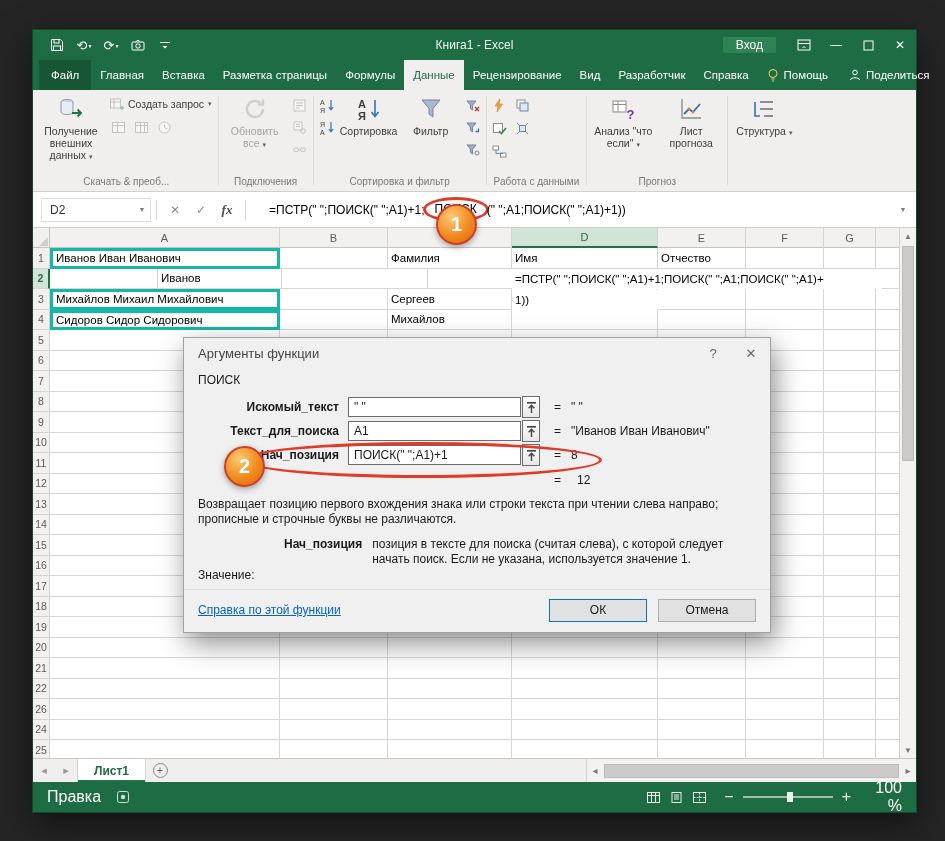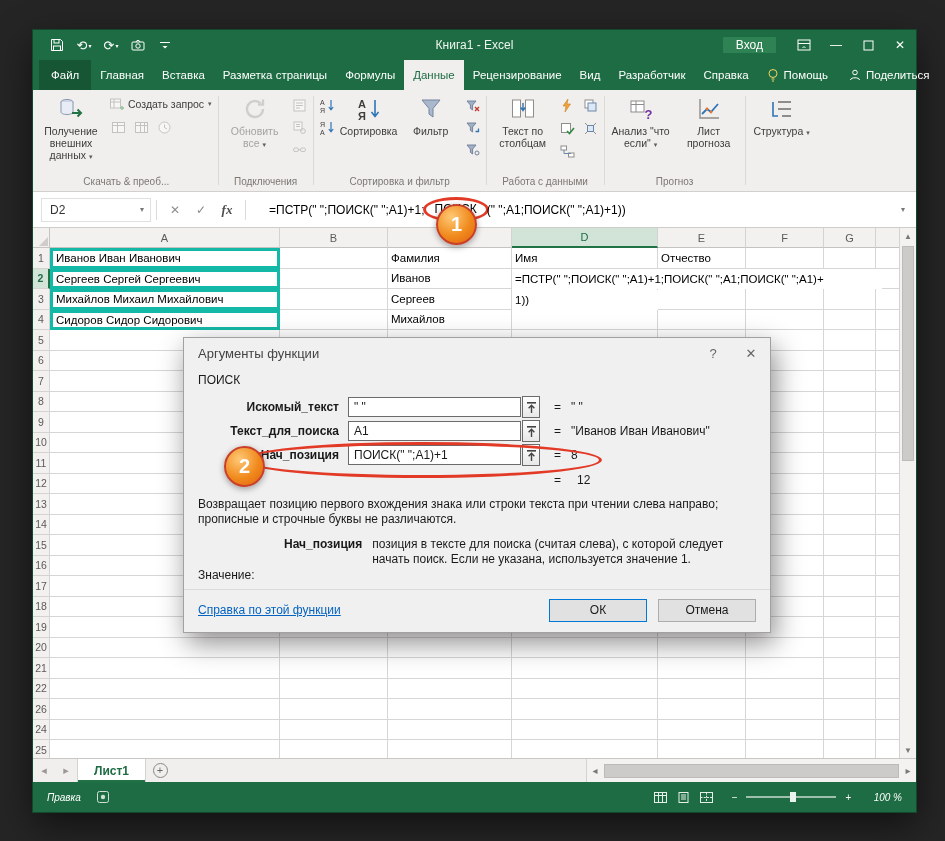--- a/index.html
+++ b/index.html
@@ -79,21 +79,21 @@
   .sheetbar{height:24px;background:#f1efee;border-top:1px solid #c9c7c5;display:flex;align-items:stretch;flex:0 0 auto;font-size:12px;color:#5c5a58;}
   .snav{width:22px;display:flex;align-items:center;justify-content:center;color:#9a9896;font-size:11px;}
   .sheettab{padding:0 16px;background:#fff;color:#1e6c43;font-weight:bold;display:flex;align-items:center;border-right:1px solid #d5d3d1;border-left:1px solid #d5d3d1;box-shadow:inset 0 -2px 0 #217346;}
   .addsheet{width:28px;display:flex;align-items:center;justify-content:center;}
   .addsheet span{width:15px;height:15px;border:1px solid #8a8886;border-radius:50%;font-size:11px;line-height:12px;text-align:center;color:#6a6866;}
   .hscroll{margin-left:auto;width:330px;display:flex;align-items:center;background:#f4f2f1;border-left:1px solid #d5d3d1;}
   .harrow{width:16px;text-align:center;color:#7a7876;font-size:10px;}
   .hthumb{flex:1;height:14px;background:#cdcbc9;border:1px solid #bdbbb9;margin:0 1px;}
 
   
-  .statusbar{height:30px;background:#1e6c43;display:flex;align-items:center;color:#fff;font-size:10px;flex:0 0 auto;font-style:italic;}
+  .statusbar{height:30px;background:#1e6c43;display:flex;align-items:center;color:#fff;font-size:16px;flex:0 0 auto;}
   .sb-mode{margin-left:14px;}
   .sb-macro{margin-left:16px;display:flex;align-items:center;}
   .sb-views{margin-left:auto;display:flex;gap:10px;align-items:center;}
   .sbview{display:flex;align-items:center;}
   .zoom{display:flex;align-items:center;gap:9px;margin:0 14px 0 18px;}
   .ztrack{width:90px;height:2px;background:#9dbfab;position:relative;}
   .zthumb{position:absolute;left:44px;top:-4px;width:6px;height:10px;background:#eaf2ed;}
   .zval{width:42px;text-align:right;}
 
   
@@ -355,28 +355,20 @@
             </span>
         </div>
       </div>
       <div class="glabel">Сортировка и фильтр</div>
     </div>
 
     <div class="rsep"></div>
 
     <div class="rgroup">
       <div class="rcontent">
-        <div class="bigbtn">
-          <svg width="26" height="26" viewBox="0 0 26 26">
-              <rect x="2.5" y="4" width="8" height="17" fill="#fff" stroke="#8f8d8b"></rect>
-              <rect x="15.5" y="4" width="8" height="17" fill="#fff" stroke="#8f8d8b"></rect>
-              <path d="M13 7v7M10.8 11.5L13 14.5l2.2-3" stroke="#2e75b6" fill="none" stroke-width="1.4"></path>
-            </svg>
-          <span class="bl">Текст по столбцам</span>
-        </div>
         <div class="minigrid">
           <span class="mini">
               <svg width="15" height="15" viewBox="0 0 15 15">
                 <path d="M8 1L3 8h3l-1 6 5.5-8H7z" fill="#f2a33c" stroke="#c77f1f" stroke-width=".6"></path>
               </svg>
             </span>
           <span class="mini">
               <svg width="15" height="15" viewBox="0 0 15 15">
                 <rect x="2" y="2" width="8" height="8" fill="#fff" stroke="#8f8d8b"></rect>
                 <rect x="5" y="5" width="8" height="8" fill="#dce8f5" stroke="#6a87a8"></rect>
@@ -480,21 +472,20 @@
           <div class="gcell" style="width: 108px;"></div>
           <div class="gcell" style="width: 124px;">Фамилия</div>
           <div class="gcell" style="width: 146px;">Имя</div>
           <div class="gcell" style="width: 88px;">Отчество</div>
           <div class="gcell" style="width: 78px;"></div>
           <div class="gcell" style="width: 52px;"></div>
           <div class="gcell gfill"></div>
         </div>
         <div class="grow">
           <div class="grh sel">2</div>
-          <div class="gcell boxed" style="width: 230px;">Сергеев Сергей Сергеевич</div>
           <div class="gcell" style="width: 108px;"></div>
           <div class="gcell" style="width: 124px;">Иванов</div>
           <div class="gcell" style="width: 146px;"></div>
           <div class="gcell" style="width: 88px;"></div>
           <div class="gcell" style="width: 78px;"></div>
           <div class="gcell" style="width: 52px;"></div>
           <div class="gcell gfill"></div>
         </div>
         <div class="grow">
           <div class="grh">3</div>

